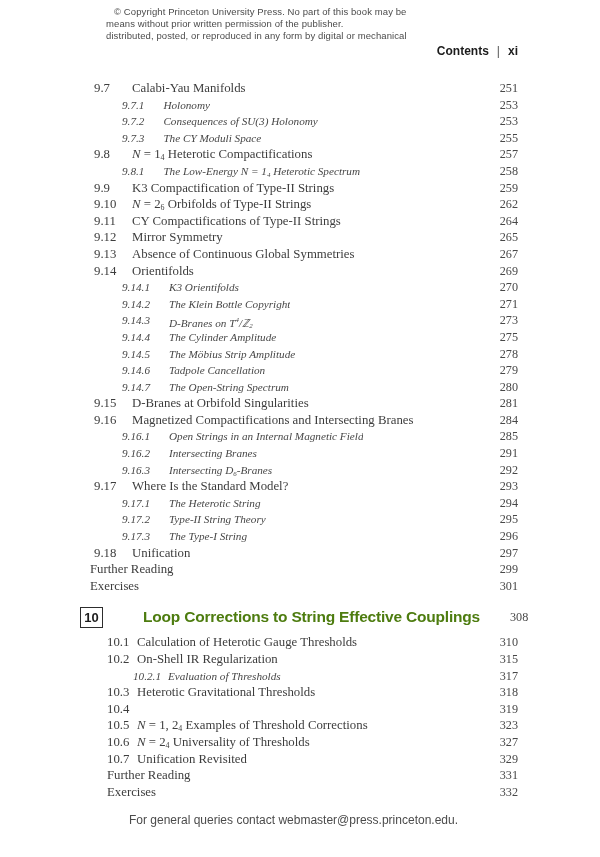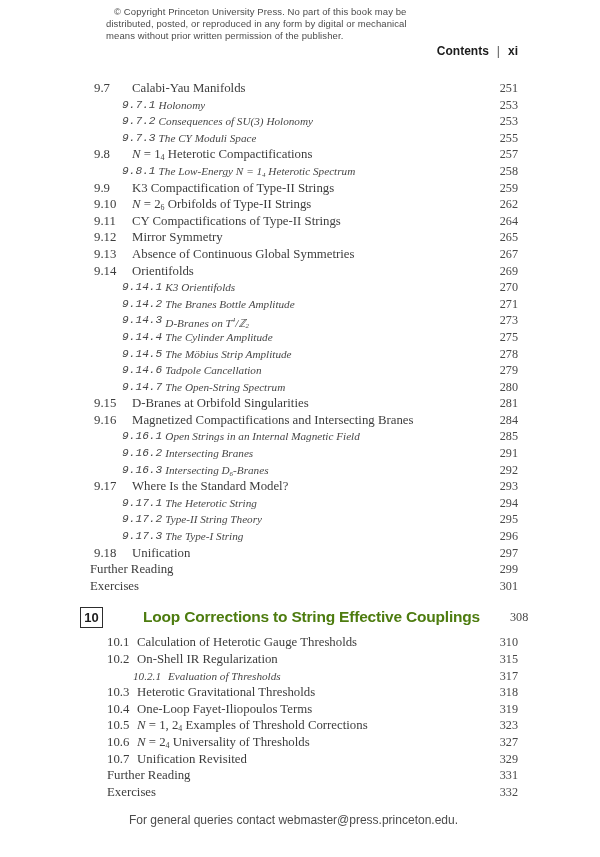--- a/index.html
+++ b/index.html
@@ -32,21 +32,21 @@
     display:flex; align-items:flex-start; line-height:16.6px; height:16.6px;
     font-size:12.8px; color:#3d3d3d; white-space:nowrap;
   }
   .row .num { flex:none; }
   .row .title { flex:0 1 auto; overflow:hidden; }
   .row .page-num { margin-left:auto; font-size:12.2px; color:#484848; font-style:normal; }
 
   
   .ch9 .l1 .num { width:38px; }
   .ch9 .l2 { padding-left:28px; font-style:italic; font-size:11.2px; color:#474747; }
-  .ch9 .l2 .num { margin-right:3px;font-family:Liberation Mono, monospace; }
+  .ch9 .l2 .num { margin-right:19px; }
   .ch9 .l0 { margin-left:-4px; }
 
   
   .ch10 .l1 { margin-left:13px; }
   .ch10 .l1 .num { width:30px; }
   .ch10 .l2 { padding-left:39px; font-style:italic; font-size:11.2px; color:#474747; }
   .ch10 .l2 .num { margin-right:7px; }
   .ch10 .l0 { margin-left:13px; }
 
   .title sub, .title sup { font-size:0.62em; }
@@ -75,22 +75,22 @@
     font-family:Liberation Sans, sans-serif; font-size:12px; color:#4b4b4b;
   }
 </style>
 </head>
 <body>
 
 <div class="page">
 
   <div class="copyright">
     <div class="line1">© Copyright Princeton University Press. No part of this book may be</div>
+    <div>means without prior written permission of the publisher.</div>
     <div>distributed, posted, or reproduced in any form by digital or mechanical</div>
-    <div>means without prior written permission of the publisher.</div>
   </div>
 
   <div class="running-head">
     <span>Contents</span><span class="sep">|</span><span>xi</span>
   </div>
 
   <div class="toc">
     <div class="ch9" id="ch9-entries">
         <div class="row l1">
           <span class="num">9.7</span>
@@ -152,21 +152,21 @@
           <span class="title">Orientifolds</span>
           <span class="page-num">269</span>
         </div>
         <div class="row l2">
           <span class="num">9.14.1</span>
           <span class="title">K3 Orientifolds</span>
           <span class="page-num">270</span>
         </div>
         <div class="row l2">
           <span class="num">9.14.2</span>
-          <span class="title">The Branes Bottle Amplitude</span>
+          <span class="title">The Klein Bottle Copyright</span>
           <span class="page-num">271</span>
         </div>
         <div class="row l2">
           <span class="num">9.14.3</span>
           <span class="title">D-Branes on T<sup>4</sup>/ℤ<sub>2</sub></span>
           <span class="page-num">273</span>
         </div>
         <div class="row l2">
           <span class="num">9.14.4</span>
           <span class="title">The Cylinder Amplitude</span>
@@ -269,21 +269,20 @@
           <span class="title">Evaluation of Thresholds</span>
           <span class="page-num">317</span>
         </div>
         <div class="row l1">
           <span class="num">10.3</span>
           <span class="title">Heterotic Gravitational Thresholds</span>
           <span class="page-num">318</span>
         </div>
         <div class="row l1">
           <span class="num">10.4</span>
-          <span class="title">One-Loop Fayet-Iliopoulos Terms</span>
           <span class="page-num">319</span>
         </div>
         <div class="row l1">
           <span class="num">10.5</span>
           <span class="title"><i class="mn">N</i> = 1, 2<sub>4</sub> Examples of Threshold Corrections</span>
           <span class="page-num">323</span>
         </div>
         <div class="row l1">
           <span class="num">10.6</span>
           <span class="title"><i class="mn">N</i> = 2<sub>4</sub> Universality of Thresholds</span>

